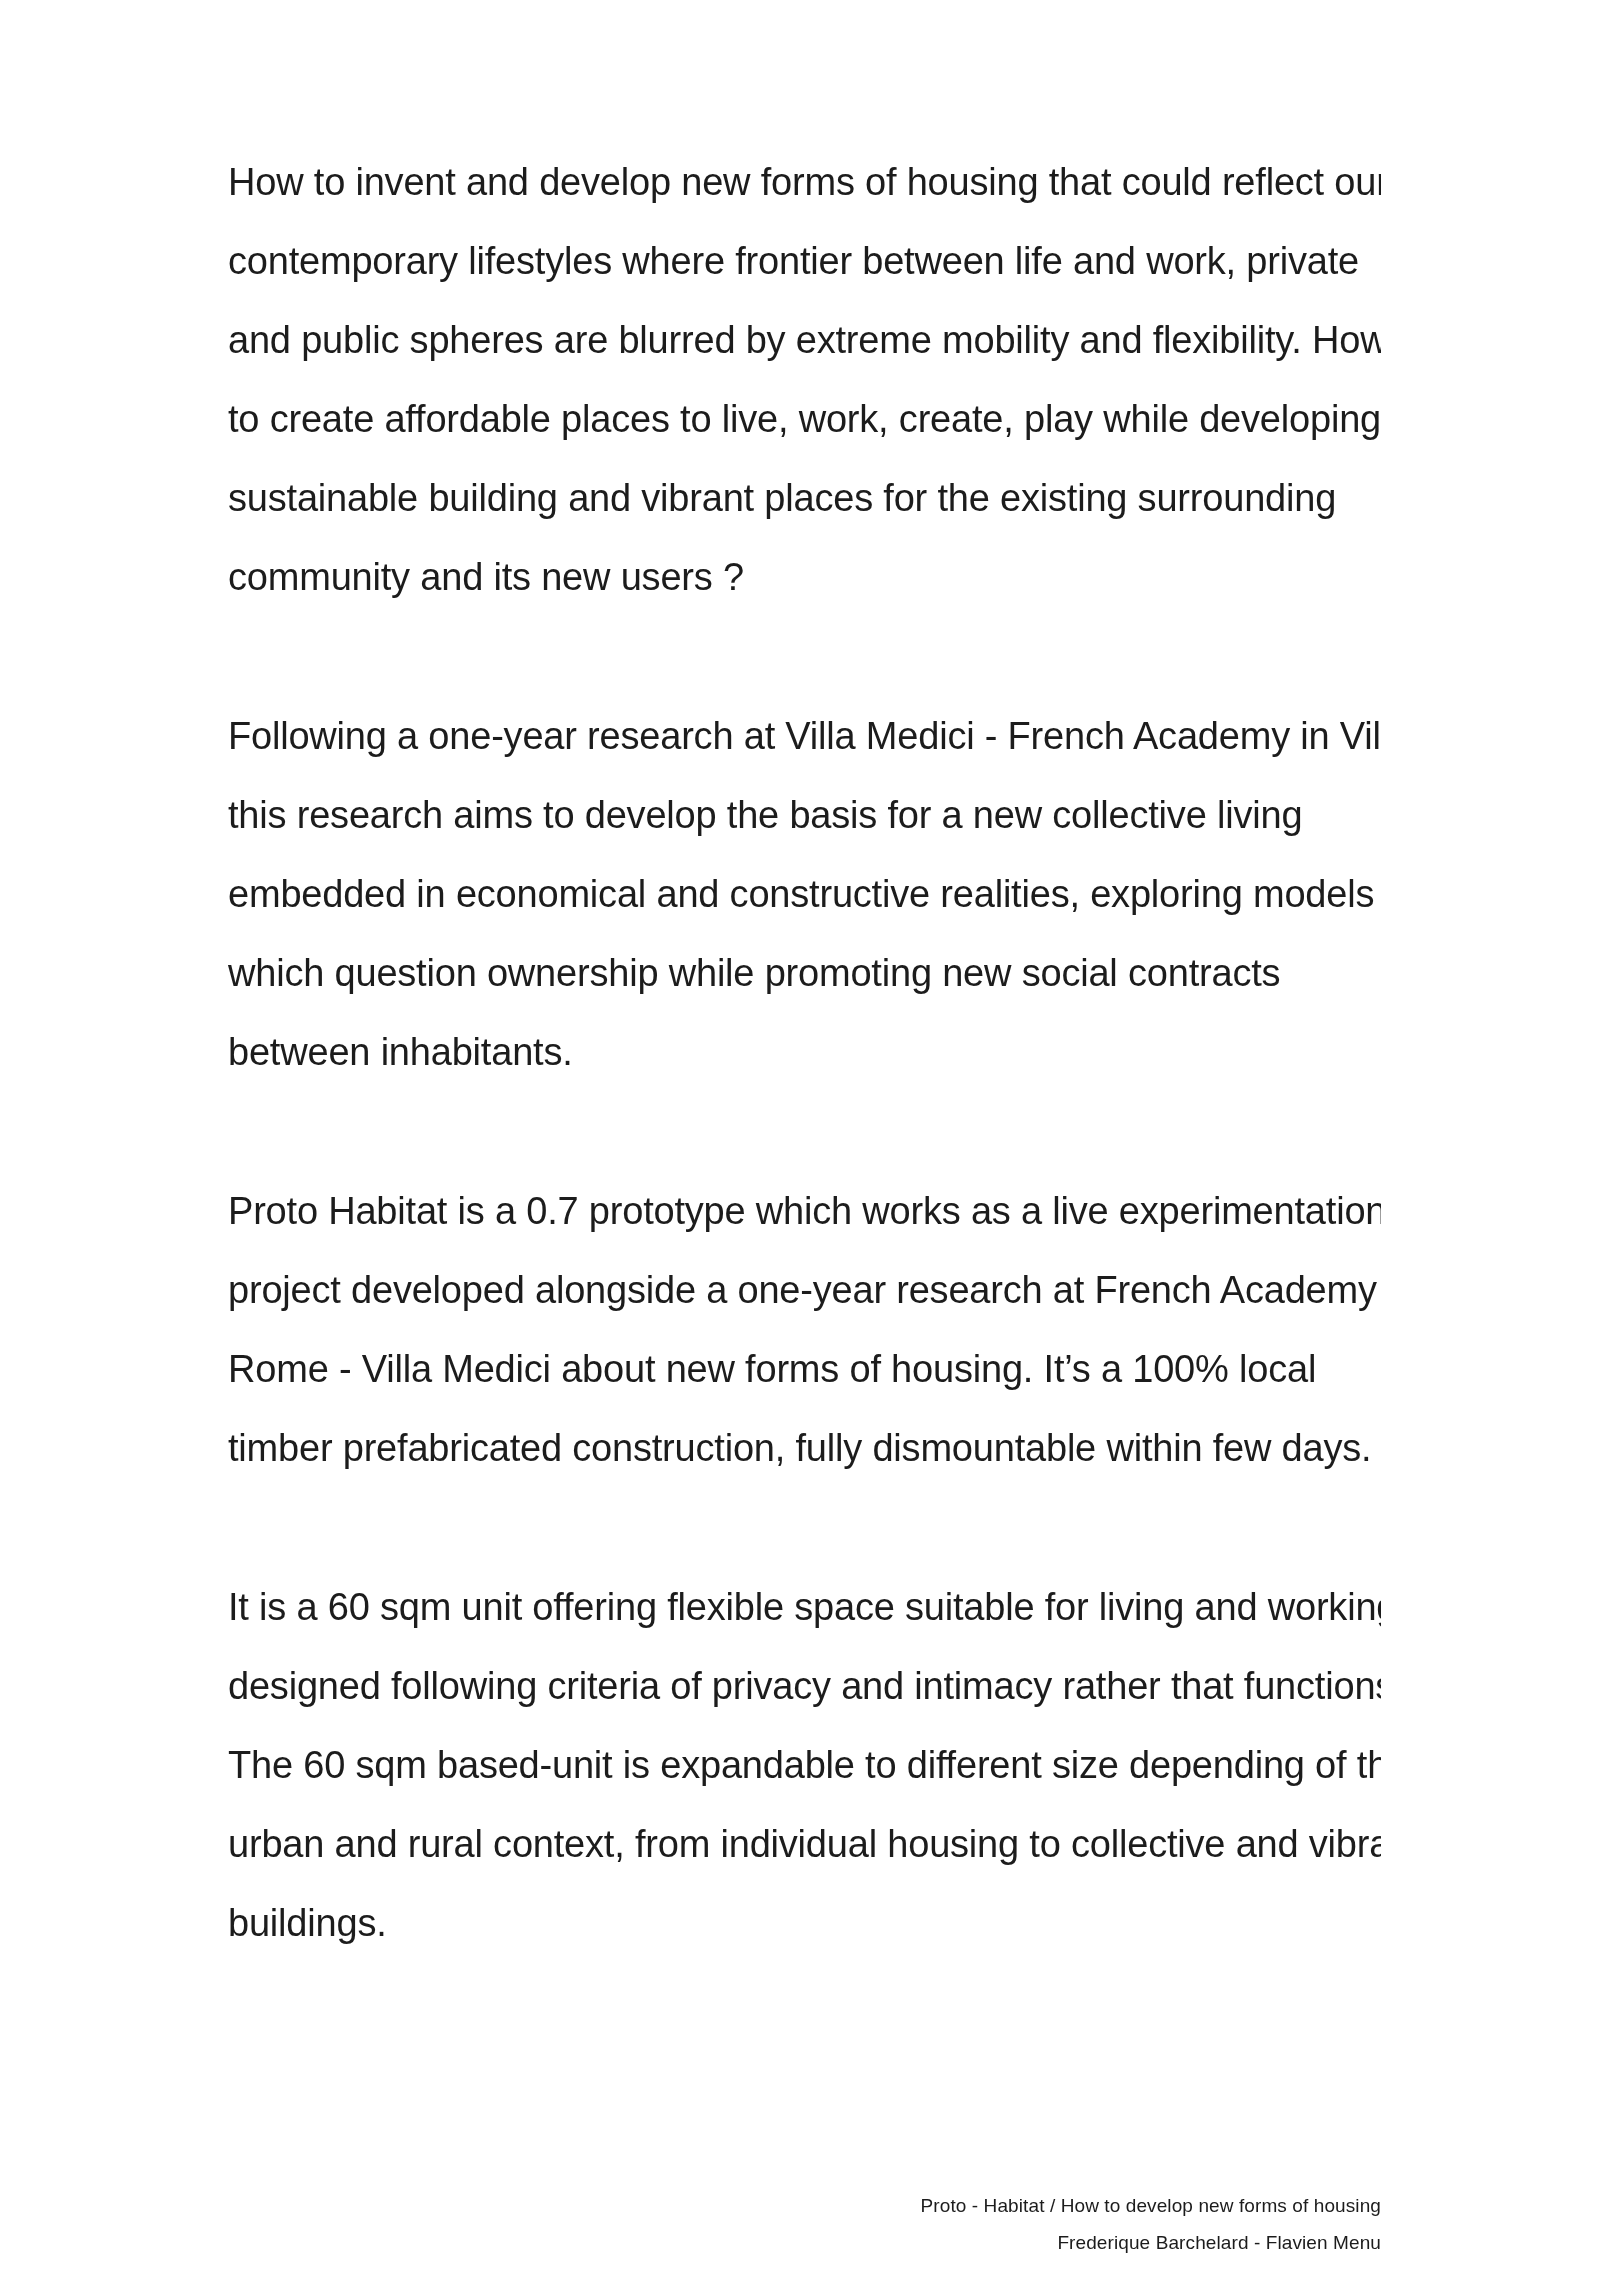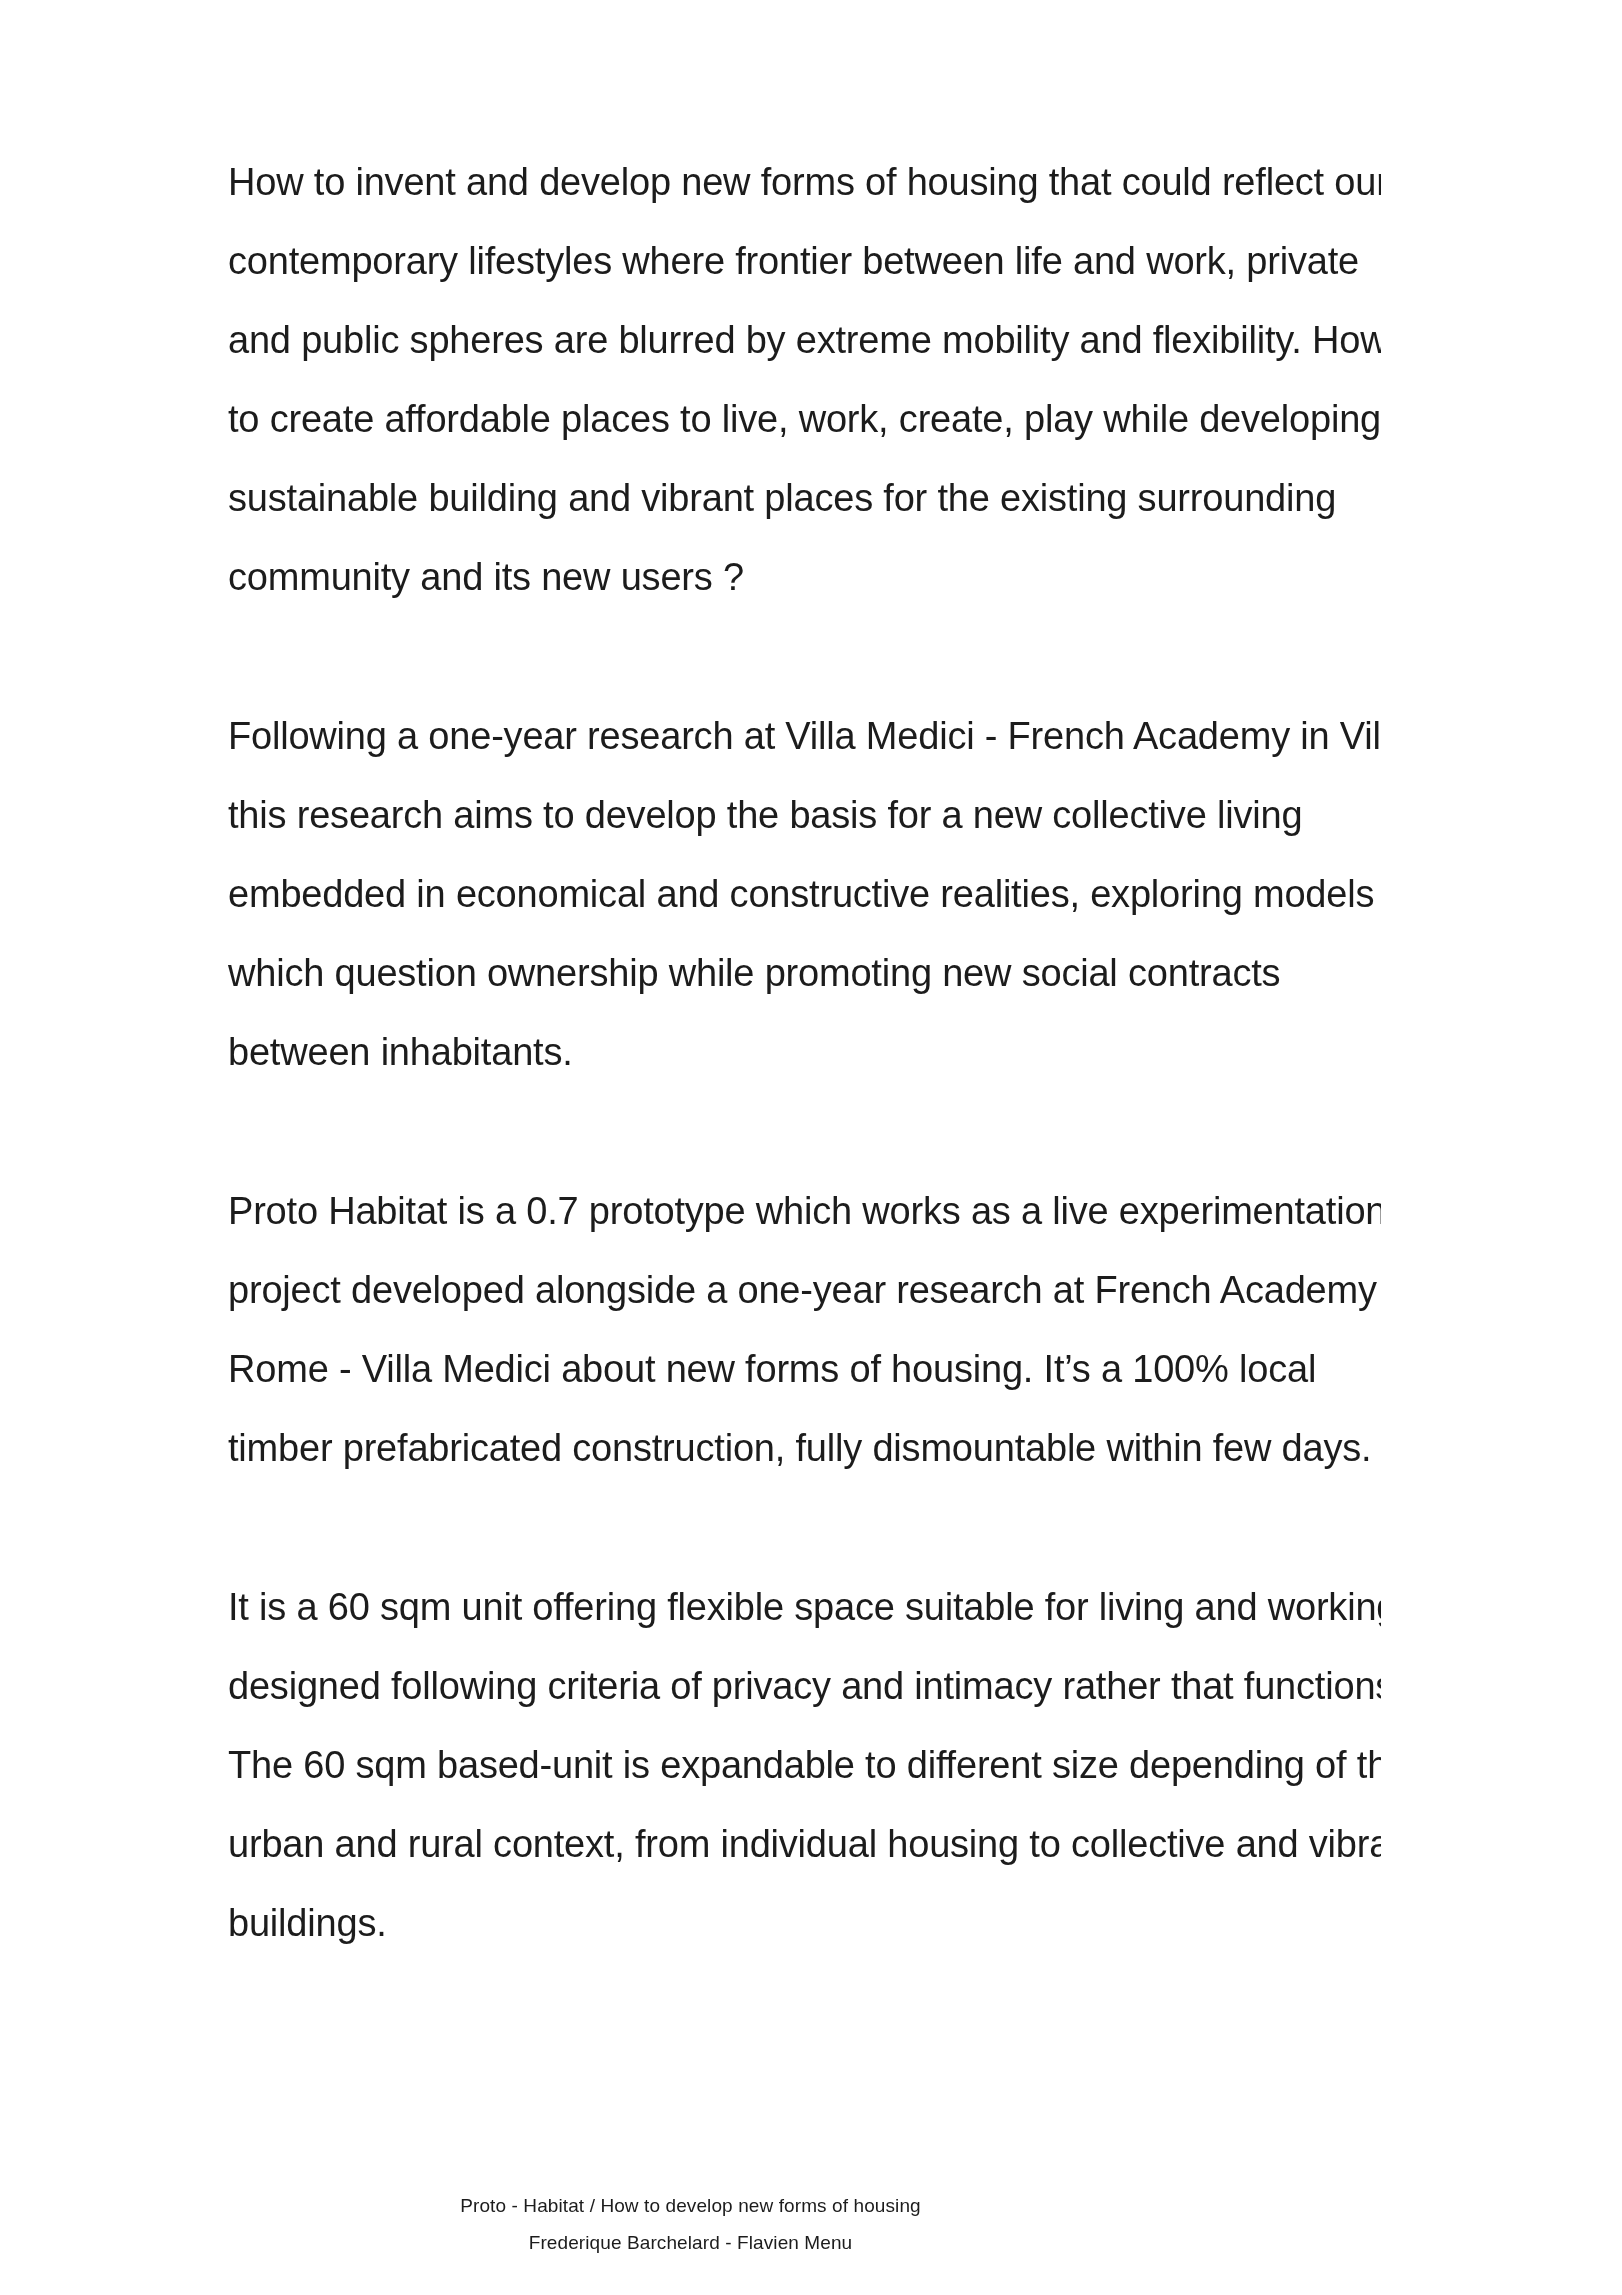--- a/index.html
+++ b/index.html
@@ -35,20 +35,21 @@
     left: 0;
     top: 2187px;
     width: 100%;
     text-align: center;
   }
   .page-footer .footer-line {
     font-size: 19px;
     line-height: 37px;
     letter-spacing: 0.1px;
     color: #1c1c1c;
+    text-align: right;
   }
 </style>
 </head>
 <body>
 
 <div class="page">
 
   <div class="body-text">
     <p>How to invent and develop new forms of housing that could reflect our contemporary lifestyles where frontier between life and work, private and public spheres are blurred by extreme mobility and flexibility.  How to create affordable places to live, work, create, play while developing sustainable building and vibrant places for the existing surrounding community and its new users ?</p>
     <p>Following a one-year research at Villa Medici - French Academy in Villa this research aims to develop the basis for a new collective living embedded in economical and constructive realities, exploring models which question ownership while promoting new social contracts between inhabitants.</p>

